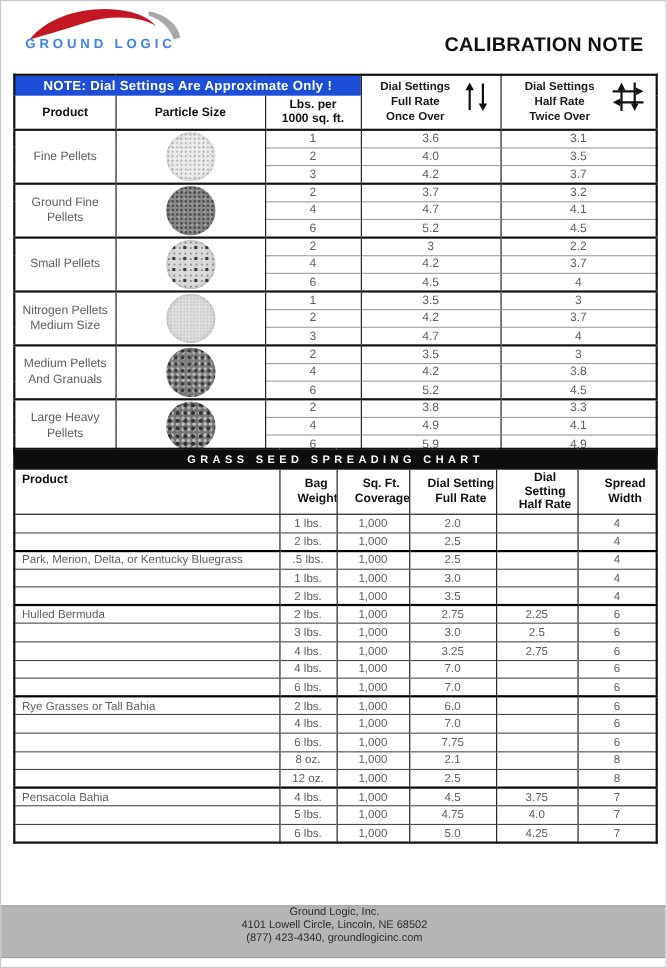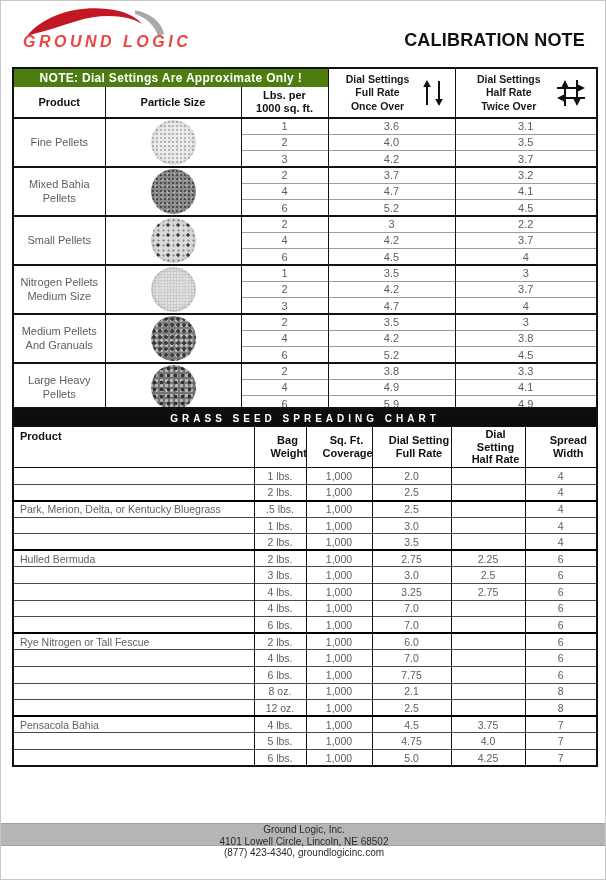--- a/index.html
+++ b/index.html
@@ -7,49 +7,49 @@
     position:relative; width:606px; height:880px; margin:0 auto;
     background:#ffffff; border:1px solid #c8c8c8; box-sizing:border-box;
     font-family:"Liberation Sans", sans-serif; color:#1a1a1a; overflow:hidden;
   }
 
   
   .doc-header { position:relative; height:64px; }
   .logo { position:absolute; left:22px; top:4px; width:160px; }
   .logo svg { display:block; }
   .logo-text {
-    margin-top:-6px; font-weight:bold; font-size:16px; letter-spacing:3.5px;
-    color:#ef4444; white-space:nowrap;font-style:italic;
+    margin-top:-6px; font-weight:bold; font-size:12px; letter-spacing:3.5px;
+    color:#3b82f6; white-space:nowrap;
   }
   .doc-title {
     position:absolute; right:20px; top:29px; font-size:18px; font-weight:bold;
     color:#111; letter-spacing:0.2px;
   }
 
   
   table { border-collapse:collapse; table-layout:fixed; }
   td, th { overflow:hidden; }
 
   
   .cal-table { position:absolute; left:11px; top:66px; width:584px; border:2px solid #111; }
   .cal-table th, .cal-table td { border-left:1px solid #111; border-right:1px solid #111; }
   .note-bar {
-    background:#4d7c0f; color:#fff; font-weight:bold; font-size:12px;
+    background:#1d4ed8; color:#fff; font-weight:bold; font-size:12px;
     height:18px; text-align:center; letter-spacing:0.3px; padding:0;
   }
   .cal-head2 th {
     height:28px; font-size:11px; font-weight:bold; color:#111;
     text-align:center; white-space:pre-line; line-height:1.15;
     border-bottom:1px solid #111; background:#fff; vertical-align:middle;
   }
   .rate-head {
     vertical-align:middle; background:#fff; font-size:10.5px; font-weight:bold;
     border-bottom:1px solid #111;
   }
-  .rate-head .rh-inner { display:flex; align-items:center; justify-content:space-between; padding:0 8px 0 6px; }
+  .rate-head .rh-inner { display:flex; justify-content:space-between; padding:0 8px 0 6px; }
   .rate-head .rh-label { white-space:pre-line; text-align:center; line-height:1.25; flex:1; }
   .cal-table tbody td { font-size:11px; color:#5e5e5e; text-align:center; vertical-align:middle; }
   .cal-table tr.cal-row { height:16px; }
   .cal-table tr.group-start td { border-top:2px solid #111; }
   .cal-table tr.sub-row td { border-top:1px solid #9c9c9c; }
   .product-name-cell { font-size:10.5px; color:#666; line-height:1.2; padding:0 2px; }
   .particle-cell { vertical-align:middle; }
   .particle { width:45px; height:45px; border-radius:50%; margin:0 auto; box-shadow:inset 0 0 5px rgba(0,0,0,.18); }
   .tex-light-fine   { background-color:#ececec; background-image:radial-gradient(#b5b5b5 0.8px, transparent 1.1px), radial-gradient(#d5d5d5 1px, transparent 1.4px); background-size:4px 4px, 7px 7px; background-position:0 0, 2px 3px; }
   .tex-dark-fine    { background-color:#8b8b8b; background-image:radial-gradient(#4d4d4d 1px, transparent 1.4px), radial-gradient(#b8b8b8 0.9px, transparent 1.2px); background-size:4px 4px, 6px 6px; background-position:0 0, 2px 2px; }
@@ -72,21 +72,21 @@
   }
   .seed-head th.th-product { text-align:left; padding-left:6px; vertical-align:top; padding-top:3px; }
   .seed-table tbody td { font-size:10.5px; color:#5e5e5e; text-align:center; vertical-align:middle; }
   .seed-table tbody td.seed-product { text-align:left; padding-left:6px; color:#606060; }
   .seed-table tr.seed-row { height:16.6px; }
   .seed-table tr.group-start td { border-top:2px solid #000; }
   .seed-table tr.sub-row td { border-top:1px solid #4a4a4a; }
 
   
   .footer-band {
-    position:absolute; left:0; top:822px; width:606px; height:23px;
+    position:absolute; left:0; top:822px; width:606px; height:48px;
     background:#b5b5b5; border-top:1px solid #a3a3a3; border-bottom:1px solid #a3a3a3;
     display:flex; flex-direction:column; align-items:center; justify-content:flex-start;
     box-sizing:border-box;
   }
   .footer-band div { font-size:10px; line-height:11.5px; color:#2a2a2a; }
 </style>
 </head>
 <body>
 
 <div class="page">
@@ -165,21 +165,21 @@
           <td>2</td>
           <td>4.0</td>
           <td>3.5</td>
         </tr>
         <tr class="cal-row sub-row">
           <td>3</td>
           <td>4.2</td>
           <td>3.7</td>
         </tr>
         <tr class="cal-row group-start">
-          <td class="product-name-cell" rowspan="3">Mixed Bahia Pellets</td>
+          <td class="product-name-cell" rowspan="3">Ground Fine Pellets</td>
           <td class="particle-cell" rowspan="3">
             <div class="particle tex-dark-fine"></div>
           </td>
           <td>2</td>
           <td>3.7</td>
           <td>3.2</td>
         </tr>
         <tr class="cal-row sub-row">
           <td>4</td>
           <td>4.7</td>
@@ -371,21 +371,21 @@
         </tr>
         <tr class="seed-row sub-row">
           <td class="seed-product"></td>
           <td>6 lbs.</td>
           <td>1,000</td>
           <td>7.0</td>
           <td></td>
           <td>6</td>
         </tr>
         <tr class="seed-row group-start">
-          <td class="seed-product">Rye Nitrogen or Tall Fescue</td>
+          <td class="seed-product">Rye Grasses or Tall Bahia</td>
           <td>2 lbs.</td>
           <td>1,000</td>
           <td>6.0</td>
           <td></td>
           <td>6</td>
         </tr>
         <tr class="seed-row sub-row">
           <td class="seed-product"></td>
           <td>4 lbs.</td>
           <td>1,000</td>

